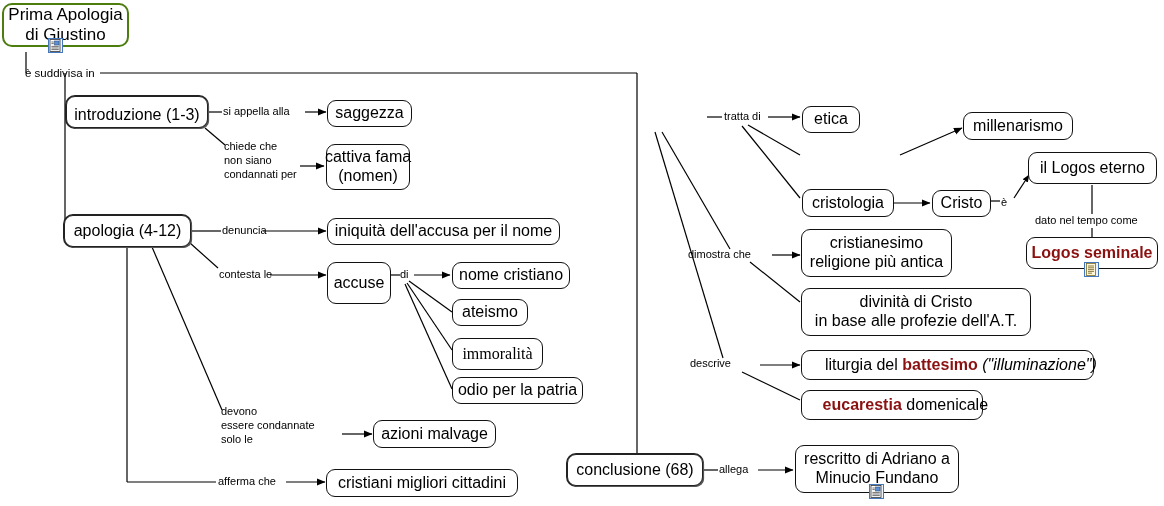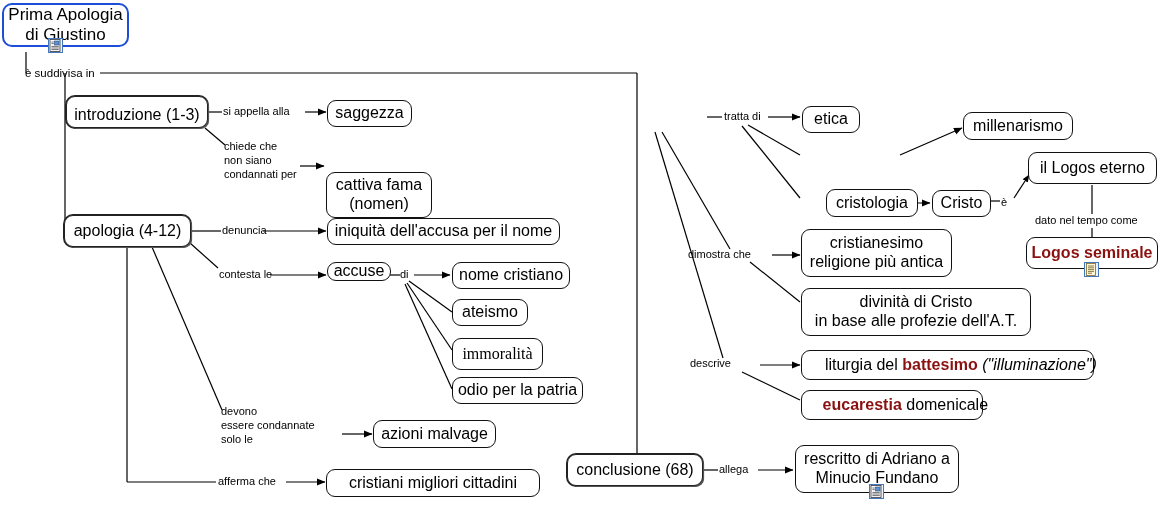--- a/index.html
+++ b/index.html
@@ -23,21 +23,21 @@
     justify-content:center;
     text-align:center;
     line-height:1.18;
     padding:2px 8px;
     white-space:pre;
   }
   .node span.txt{display:block;}
   
   .node.strong{border:1px solid #222;box-shadow:1.6px 1.6px 0 -0.5px #555, 0 0 0 1px #222;}
   .node.root{
-    border:2px solid #1d4ed8;border-radius:10px;
+    border:2px solid #4d7c0f;border-radius:10px;
   }
   .node.f17{font-size:17px;}
   .node.f16{font-size:16px;}
 
   .red{color:#8b1111;font-weight:bold;}
   .ital{font-style:italic;}
 
   
   .elabel{
     position:absolute;
@@ -159,30 +159,30 @@
 
 
   <div class="node strong f16" style="left:567px;top:454px;width:136px;height:32px;">
     <span class="txt">conclusione (68)</span>
   </div>
 
   <div class="node f16" style="left:327px;top:100px;width:85px;height:27px;">
     <span class="txt">saggezza</span>
   </div>
 
-  <div class="node f16" style="left:326px;top:144px;width:106px;height:46px;margin-top:28px;">
+  <div class="node f16" style="left:326px;top:144px;width:84px;height:46px;">
     <span class="txt">cattiva fama
 (nomen)</span>
   </div>
 
   <div class="node f16" style="left:327px;top:218px;width:233px;height:27px;">
     <span class="txt">iniquità dell'accusa per il nome</span>
   </div>
 
-  <div class="node f16" style="left:327px;top:262px;width:64px;height:19px;">
+  <div class="node f16" style="left:327px;top:262px;width:64px;height:42px;">
     <span class="txt">accuse</span>
   </div>
 
   <div class="node f16" style="left:452px;top:262px;width:118px;height:27px;">
     <span class="txt">nome cristiano</span>
   </div>
 
   <div class="node f16" style="left:452px;top:299px;width:76px;height:27px;">
     <span class="txt">ateismo</span>
   </div>
@@ -192,30 +192,30 @@
   </div>
 
   <div class="node f16" style="left:452px;top:377px;width:131px;height:27px;">
     <span class="txt">odio per la patria</span>
   </div>
 
   <div class="node f16" style="left:373px;top:420px;width:123px;height:28px;">
     <span class="txt">azioni malvage</span>
   </div>
 
-  <div class="node f16" style="left:326px;top:469px;width:214px;height:28px;">
+  <div class="node f16" style="left:326px;top:469px;width:192px;height:28px;">
     <span class="txt">cristiani migliori cittadini</span>
   </div>
 
   <div class="node f16" style="left:802px;top:106px;width:58px;height:27px;">
     <span class="txt">etica</span>
   </div>
 
 
-  <div class="node f16" style="left:826px;top:189px;width:92px;height:28px;">
+  <div class="node f16" style="left:802px;top:189px;width:92px;height:28px;">
     <span class="txt">cristologia</span>
   </div>
 
   <div class="node f16" style="left:963px;top:112px;width:110px;height:28px;">
     <span class="txt">millenarismo</span>
   </div>
 
   <div class="node f16" style="left:932px;top:190px;width:59px;height:27px;">
     <span class="txt">Cristo</span>
   </div>

